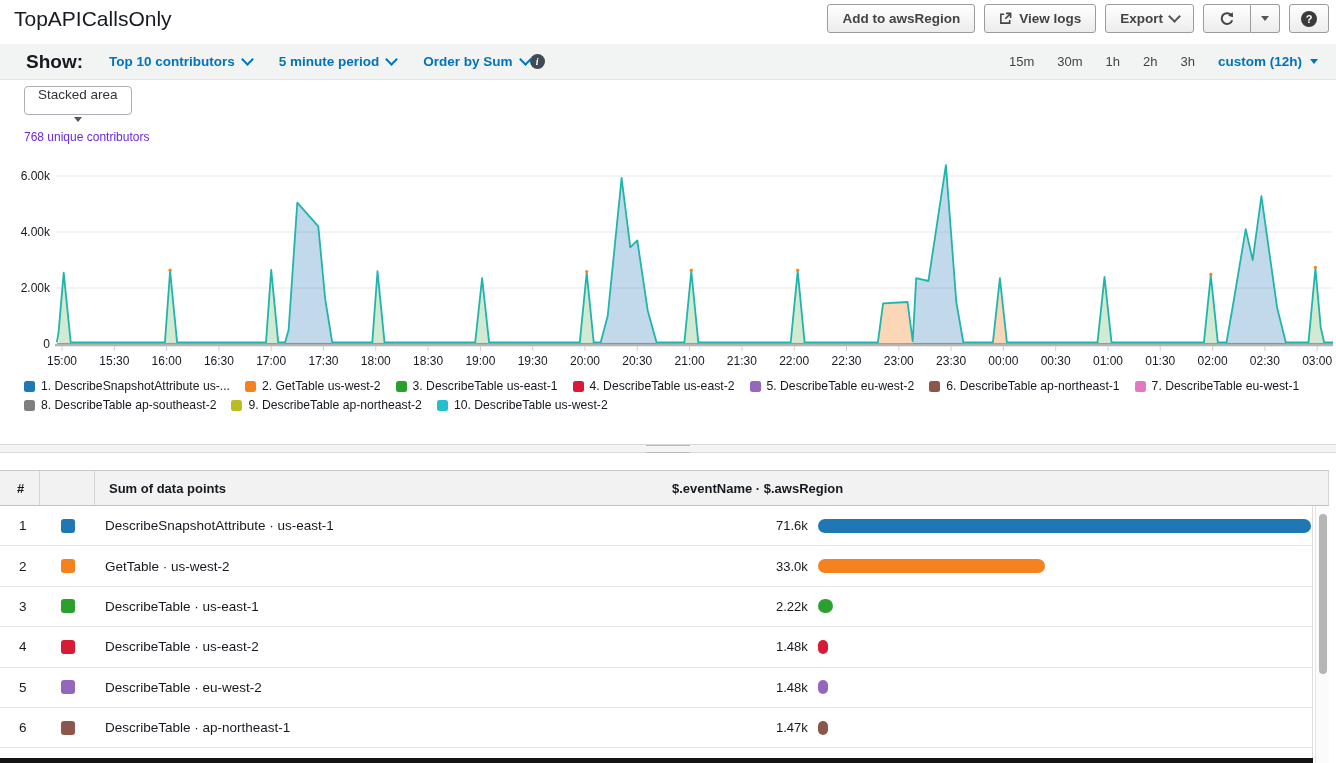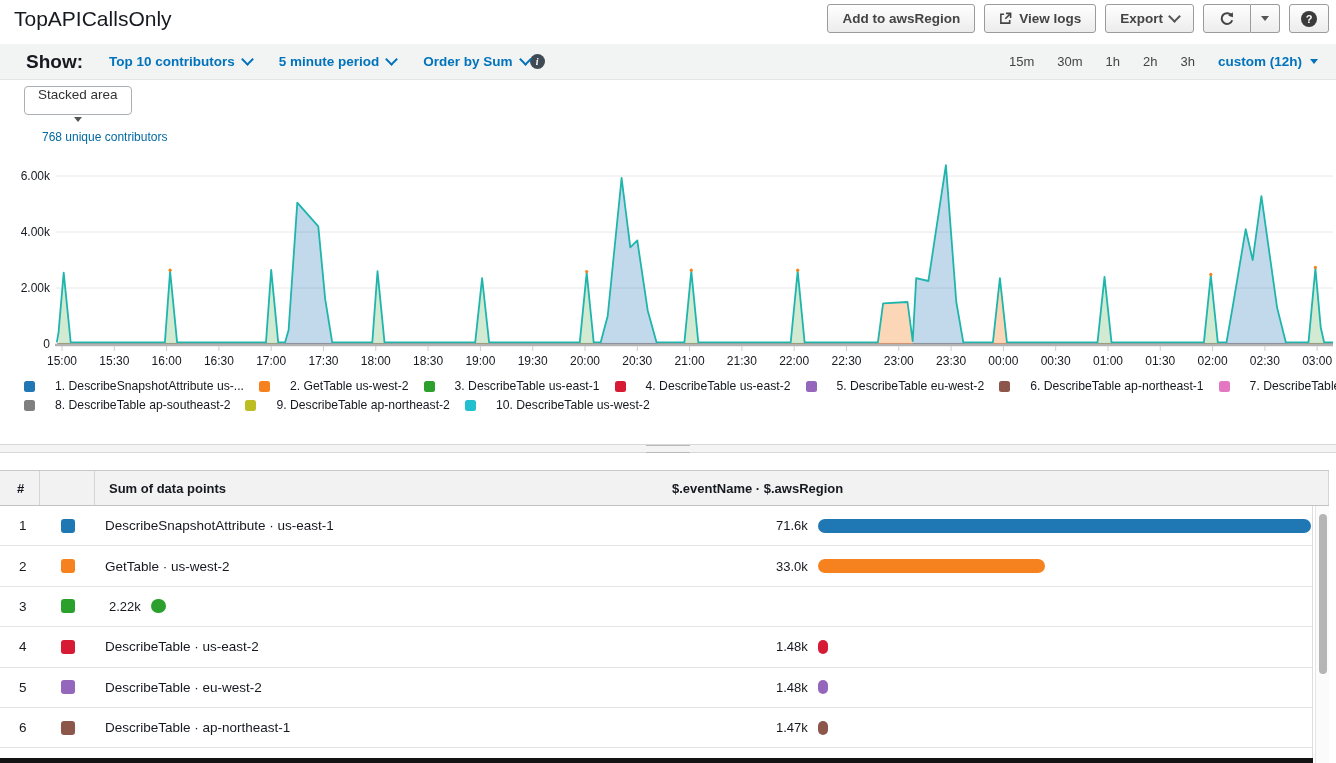--- a/index.html
+++ b/index.html
@@ -31,28 +31,28 @@
   .icirc{display:inline-flex;align-items:center;justify-content:center;width:15px;height:15px;border-radius:50%;
          background:#3f4b54;color:#fff;font-size:10px;font-weight:700;font-family:"Liberation Serif",serif;font-style:italic;cursor:pointer;margin-left:-14px;}
   .timeranges{margin-left:auto;display:flex;gap:23px;font-size:13px;color:#444;}
   .timeranges span{cursor:pointer;}
   .slink.custom{margin-left:23px;margin-right:18px;font-weight:700;}
 
   
   .typebtn{position:absolute;left:24px;top:86px;display:inline-flex;align-items:center;gap:15px;height:29px;padding:0 13px;
            background:#fff;border:1px solid #aab0b5;border-radius:4px;font-family:"Liberation Sans",sans-serif;
            font-size:13.5px;color:#333;cursor:pointer;flex-direction:column;}
-  .contrib{position:absolute;left:42px;top:130px;font-size:12px;color:#0369a1;}
+  .contrib{position:absolute;left:24px;top:130px;font-size:12px;color:#6d28d9;}
   .chartsvg{position:absolute;left:0;top:150px;}
   .chartsvg text.tick{font-size:12px;fill:#16191f;font-family:"Liberation Sans",sans-serif;}
 
   
   .legend{position:absolute;left:24px;top:379px;width:1300px;font-size:12.2px;color:#16191f;}
   .lrow{display:flex;gap:15px;margin-bottom:5px;}
-  .litem{display:inline-flex;align-items:center;gap:20px;white-space:nowrap;cursor:pointer;}
+  .litem{display:inline-flex;align-items:center;gap:6px;white-space:nowrap;cursor:pointer;}
   .lsw{width:11px;height:11px;border-radius:2.5px;display:inline-block;flex:none;}
 
   
   .splitter{position:absolute;left:0;top:444px;width:1336px;height:9px;background:#f4f4f4;
             border-top:1px solid #d8d8d8;border-bottom:1px solid #d8d8d8;box-sizing:border-box;cursor:row-resize;
             display:flex;align-items:center;justify-content:center;}
   .handle{width:44px;height:6px;border-top:1.5px solid #b9b9b9;border-bottom:1.5px solid #b9b9b9;}
 
   
   .thead{position:absolute;left:0;top:470px;width:1329px;height:36px;background:#f2f2f2;
@@ -315,20 +315,21 @@
         <div class="c c4">
           <span class="val">33.0k</span>
           <span class="bar" style="width:227px;background:#f5821f"></span>
         </div>
       </div>
       <div class="trow">
         <div class="c c1">3</div>
         <div class="c c2">
           <span class="sw" style="background:#2ca02c"></span>
         </div>
+        <div class="c c3">DescribeTable · us-east-1</div>
         <div class="c c4">
           <span class="val">2.22k</span>
           <span class="bar" style="width:15px;background:#2ca02c"></span>
         </div>
       </div>
       <div class="trow">
         <div class="c c1">4</div>
         <div class="c c2">
           <span class="sw" style="background:#d81b35"></span>
         </div>

